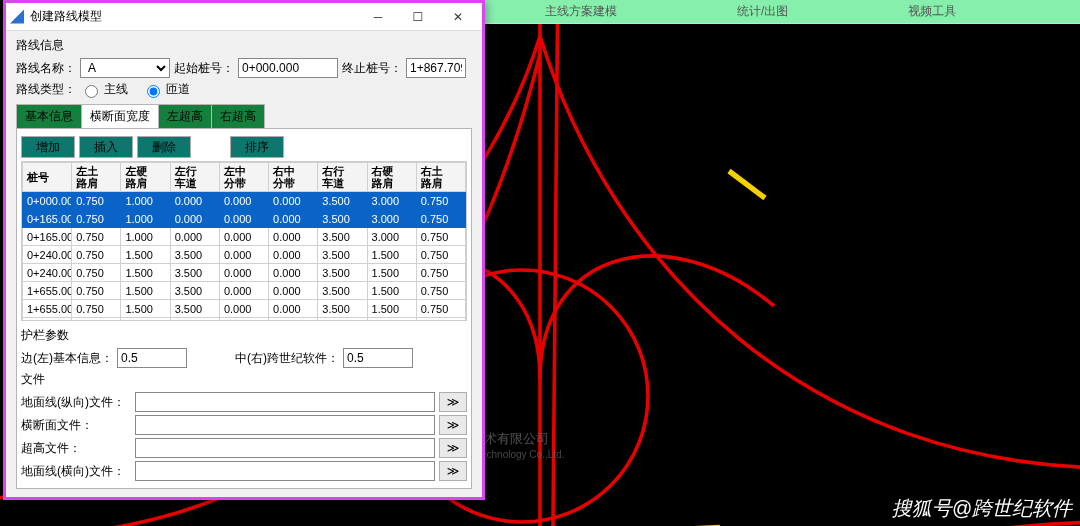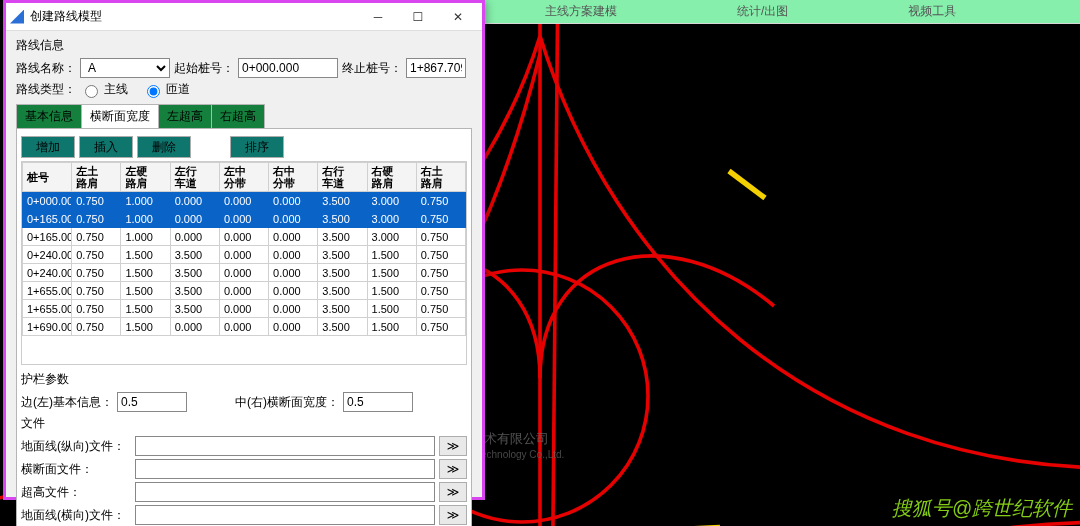--- a/index.html
+++ b/index.html
@@ -19,28 +19,28 @@
   .group-label{margin:2px 0 4px}
   .row{display:flex;align-items:center;gap:4px;margin:3px 0}
   .lbl{white-space:nowrap}
   select,input[type=text]{height:20px;border:1px solid #888;background:#fff;padding:0 3px}
   .radio{display:inline-flex;align-items:center;gap:3px;margin-right:10px}
   .tabs{display:flex;margin-top:6px}
   .tab{padding:3px 8px;border:1px solid #b5b5b5;border-bottom:none;background:#15803d;margin-right:-1px;cursor:pointer}
   .tab.active{background:#fff}
   .tabpanel{border:1px solid #b5b5b5;background:#fff;padding:4px}
   .btn{height:22px;padding:0 14px;background:#0f766e;border:1px solid #adadad;cursor:pointer}
-  .tblwrap{height:204px;overflow:auto;border:1px solid #ccc;margin-top:0;position:relative}
+  .tblwrap{height:160px;overflow:auto;border:1px solid #ccc;margin-top:0;position:relative}
   table{border-collapse:collapse;width:100%;table-layout:fixed}
   th,td{border:1px solid #d0d0d0;padding:2px 4px;text-align:left;white-space:nowrap;overflow:hidden;font-size:11px;height:18px}
   th{background:#f4f4f4;position:sticky;top:0;line-height:1.1}
   tr.sel td{background:#0a63c7;color:#fff;border-color:#0a63c7}
   .filebtn{width:28px;height:20px;border:1px solid #adadad;background:#e9e9e9;display:flex;align-items:center;justify-content:center;cursor:pointer}
   .notes{margin:6px 0 0 4px;line-height:1.7}
-  .sohu{position:absolute;right:8px;bottom:4px;color:#84cc16;font-size:20px;font-weight:500;font-style:italic;text-shadow:0 0 3px #000}
+  .sohu{position:absolute;right:8px;bottom:4px;color:#ffffff;font-size:20px;font-weight:500;font-style:italic;text-shadow:0 0 3px #000}
   .topstrip{position:absolute;top:0;left:485px;right:0;height:24px;background:#86efac;border-bottom:1px solid #d8d8d8;display:flex;align-items:center;color:#555;font-size:11px}
   .topstrip span{margin:0 60px}
 </style>
 </head>
 <body>
 
 <div class="app">
   <div class="viewport">
     <svg viewBox="0 0 600 520" preserveAspectRatio="none">
       <g stroke="#e60000" stroke-width="2" fill="none">
@@ -239,21 +239,21 @@
                 <td>0.750</td>
               </tr>
             </tbody>
           </table>
       </div>
       <div class="group-label" style="margin-top:6px">护栏参数</div>
       <div class="row">
         <span class="lbl">边(左)基本信息：</span>
         <input type="text" style="width: 70px;" value="0.5">
         <span style="width:40px"></span>
-        <span class="lbl">中(右)横断面宽度：</span>
+        <span class="lbl">中(右)跨世纪软件：</span>
         <input type="text" style="width: 70px;" value="0.5">
       </div>
       <div class="group-label">文件</div>
       <div id="files">
           <div class="row">
             <span class="lbl" style="width:110px">地面线(纵向)文件：</span>
             <input type="text" style="flex: 1 1 0%;">
             <div class="filebtn">≫</div>
           </div>
           <div class="row">

